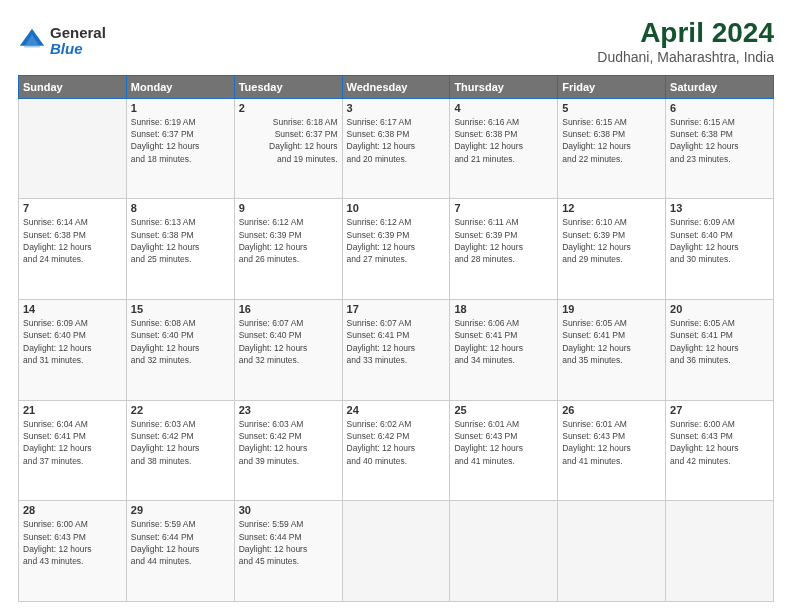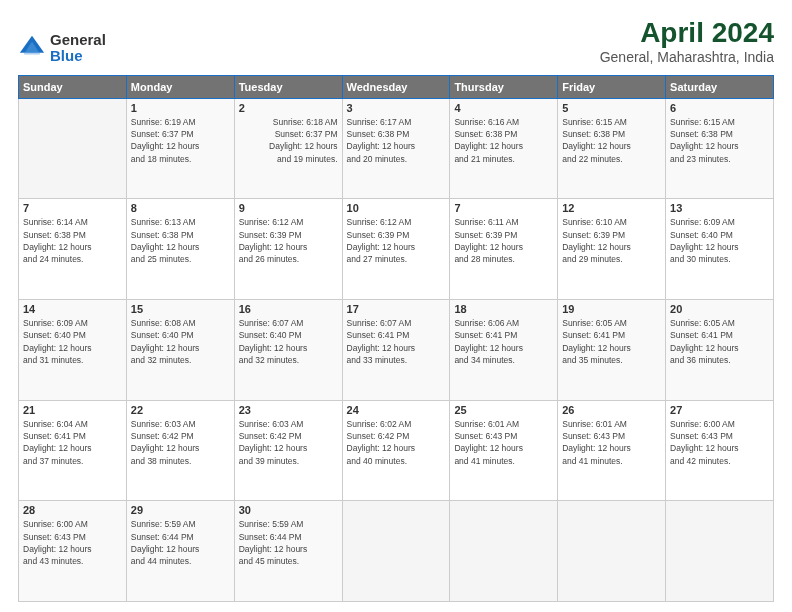--- a/index.html
+++ b/index.html
@@ -13,21 +13,21 @@
     .page {
       width: 792px;
       height: 612px;
       padding: 18px 18px 10px 18px;
       display: flex;
       flex-direction: column;
     }
     .header {
       display: flex;
       justify-content: space-between;
-      align-items: flex-end;
+      align-items: center;
       margin-bottom: 10px;
     }
     .logo {
       display: flex;
       align-items: center;
       gap: 4px;
     }
     .logo-text {
       display: flex;
       flex-direction: column;
@@ -35,20 +35,21 @@
     }
     .logo-general {
       font-size: 15px;
       font-weight: bold;
       color: #333;
     }
     .logo-blue {
       font-size: 15px;
       font-weight: bold;
       color: #1a6fc4;
+      font-style: italic;
     }
     .logo-icon {
       width: 28px;
       height: 28px;
     }
     .title-block {
       text-align: right;
     }
     .month-title {
       font-size: 28px;
@@ -114,21 +115,21 @@
         <polygon points="15,2 28,20 2,20" fill="#1a6fc4"></polygon>
         <polygon points="15,8 24,22 6,22" fill="#5aa0e0" opacity="0.5"></polygon>
       </svg>
       <div class="logo-text">
         <span class="logo-general">General</span>
         <span class="logo-blue">Blue</span>
       </div>
     </div>
     <div class="title-block">
       <div class="month-title">April 2024</div>
-      <div class="location-title">General, Maharashtra, India</div>
+      <div class="location-title">Dudhani, Maharashtra, India</div>
     </div>
   </div>
 
   <table class="calendar">
     <thead>
       <tr>
         <th>Sunday</th>
         <th>Monday</th>
         <th>Tuesday</th>
         <th>Wednesday</th>

